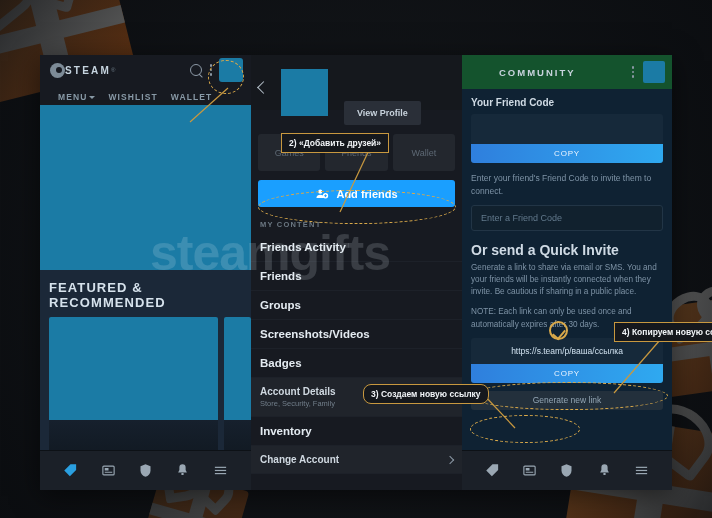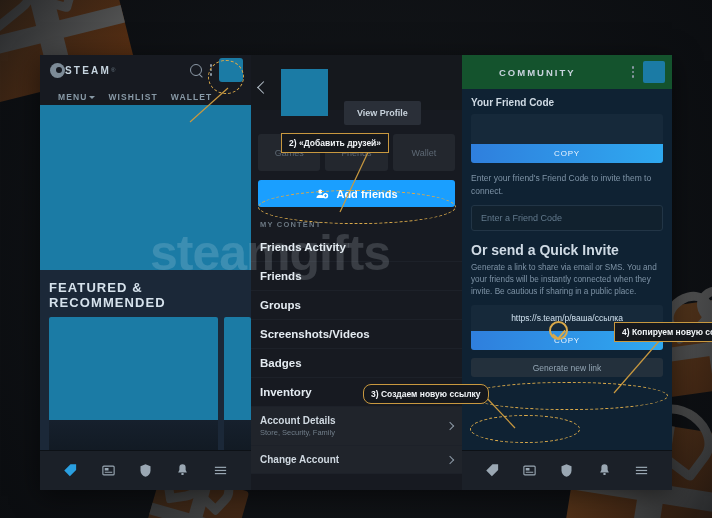--- a/index.html
+++ b/index.html
@@ -389,28 +389,28 @@
       <span>Add friends</span>
     </div>
 
     <div class="mm-list">
       <div class="mm-cat">MY CONTENT</div>
       <div class="mm-row">Friends Activity</div>
       <div class="mm-row">Friends</div>
       <div class="mm-row">Groups</div>
       <div class="mm-row">Screenshots/Videos</div>
       <div class="mm-row">Badges</div>
-      <div class="mm-row">Inventory</div>
       <div class="mm-row sub">
         <span>
           <span class="sub-t">Account Details</span><br>
           <span class="sub-d">Store, Security, Family</span>
         </span>
         <span class="chev-r"></span>
       </div>
+      <div class="mm-row">Inventory</div>
       <div class="mm-row sub">
         <span class="sub-t">Change Account</span>
         <span class="chev-r"></span>
       </div>
     </div>
   </div>
 
   <div class="panel p-right">
     <div class="fr-head">
       <span class="fr-title">COMMUNITY</span>
@@ -430,20 +430,21 @@
       </div>
 
       <div class="fr-help">Enter your friend's Friend Code to invite them to connect.</div>
 
       <div class="fr-input">
         <span>Enter a Friend Code</span>
       </div>
 
       <div class="fr-sub">Or send a Quick Invite</div>
       <div class="fr-note">Generate a link to share via email or SMS. You and your friends will be instantly connected when they invite. Be cautious if sharing in a public place.</div>
+      <div class="fr-note gap">NOTE: Each link can only be used once and automatically expires after 30 days.</div>
 
       <div class="fr-linkcard">
         <div class="fr-linkurl">https://s.team/p/ваша/ссылка</div>
         <div class="btn-copy2">COPY</div>
       </div>
 
       <div class="btn-gen">Generate new link</div>
     </div>
 
     <div class="st-bottomnav">

